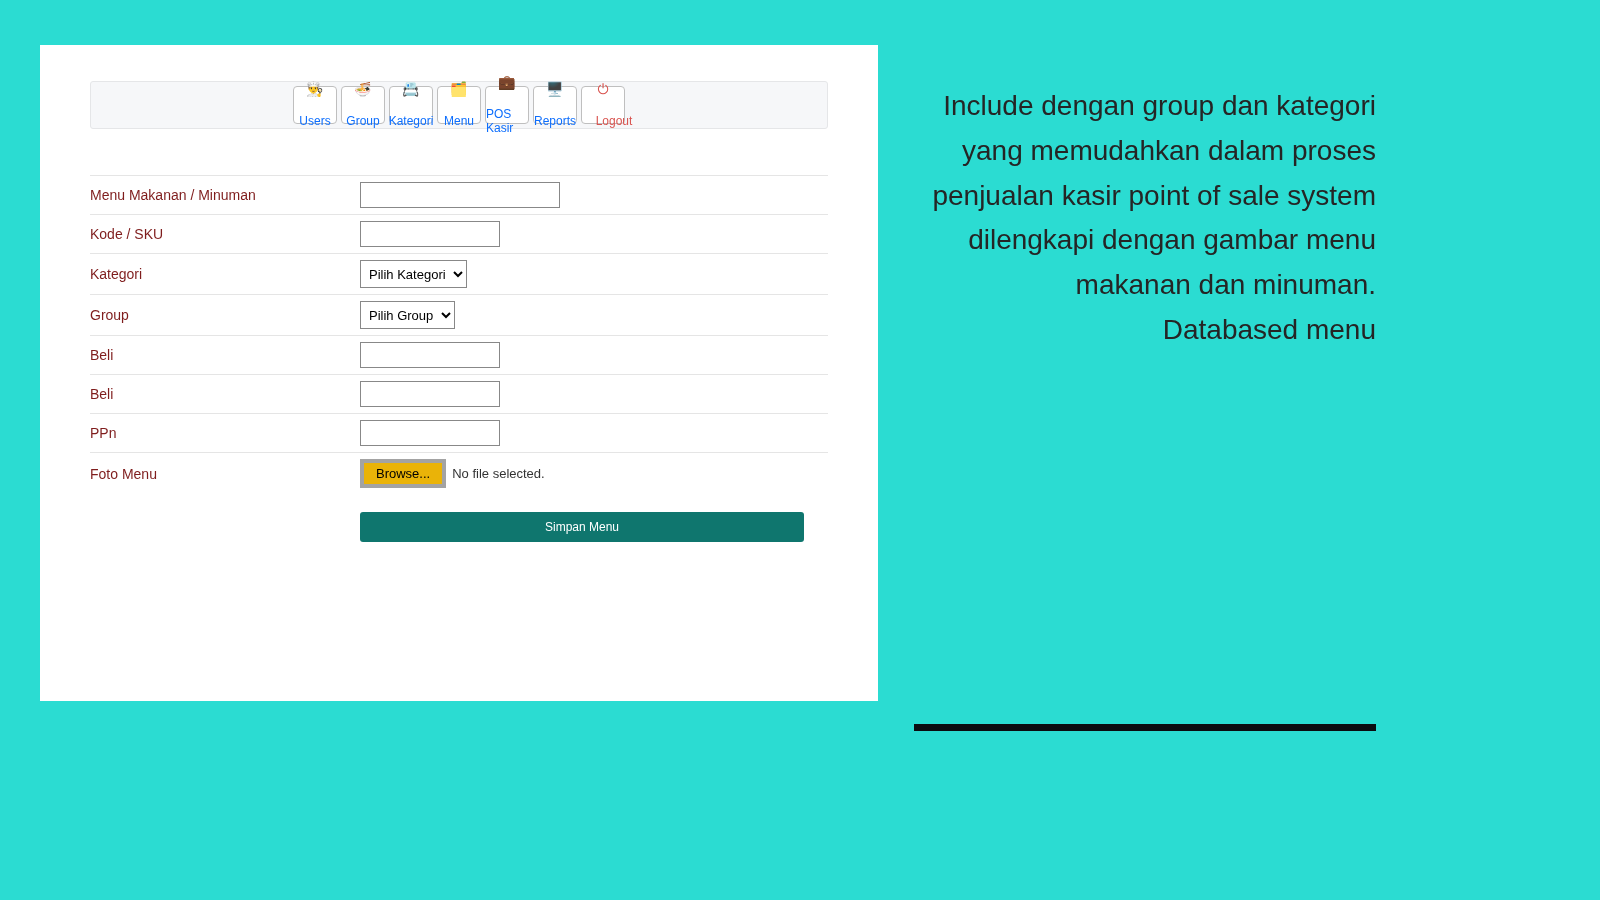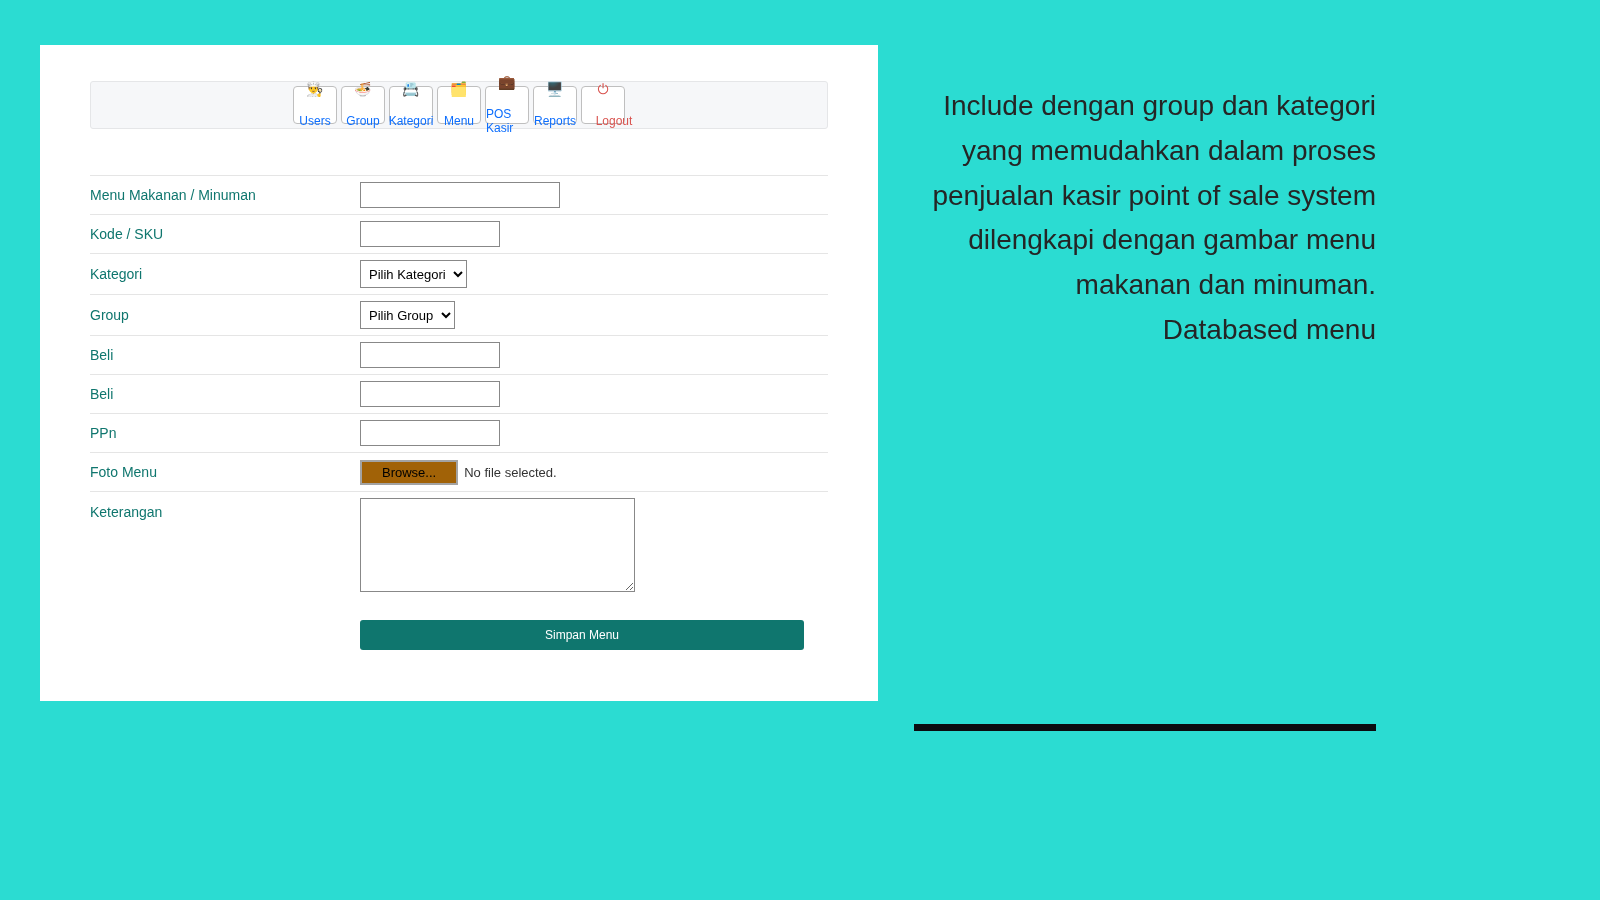--- a/index.html
+++ b/index.html
@@ -51,44 +51,44 @@
       color: #0d6efd;
       margin-top: 18px;
     }
     .nav-btn.logout .lbl { color: #d9534f; padding-left: 22px; }
     .form-table { width: 100%; border-collapse: collapse; }
     .form-table tr { border-top: 1px solid #e5e5e5; }
     .form-table td { vertical-align: middle; }
     .label-cell {
       width: 270px;
       padding: 11px 0 11px 0;
-      color: #0f766e;
+      color: #7f1d1d;
       font-size: 14px;
       font-weight: 300;
     }
     .input-cell { padding: 6px 0; }
     .txt-input {
       border: 1px solid #888;
       height: 26px;
       font-size: 13px;
       padding: 2px 4px;
       background: #fff;
     }
     .w200 { width: 200px; }
     .w140 { width: 140px; }
     select.txt-input { height: 28px; }
     textarea.txt-input {
       width: 275px; height: 94px; resize: both;
     }
     .file-wrap { display: flex; align-items: center; gap: 6px; }
     .browse-btn {
-      border: 2px solid #a3a3a3;
-      background: #a16207;
+      border: 4px solid #a3a3a3;
+      background: #eab308;
       font-size: 13px;
-      padding: 3px 20px;
+      padding: 3px 12px;
       cursor: pointer;
     }
     .file-text { font-size: 13px; color: #333; }
     .submit-btn {
       background: #0f766e;
       color: #fff;
       border: none;
       width: 444px;
       height: 30px;
       font-size: 12px;
@@ -190,24 +190,20 @@
     </tr>
     <tr>
       <td class="label-cell">Foto Menu</td>
       <td class="input-cell">
         <div class="file-wrap">
           <button class="browse-btn">Browse...</button>
           <span class="file-text">No file selected.</span>
         </div>
       </td>
     </tr>
-    <tr>
-      <td class="label-cell" style="vertical-align:top;padding-top:12px">Keterangan</td>
-      <td class="input-cell"><textarea class="txt-input" style=""></textarea></td>
-    </tr>
     <tr style="border-top:none">
       <td></td>
       <td>
             <button class="submit-btn">Simpan Menu</button>
           </td>
     </tr>
   </tbody>
     </table>
 </div>
 

